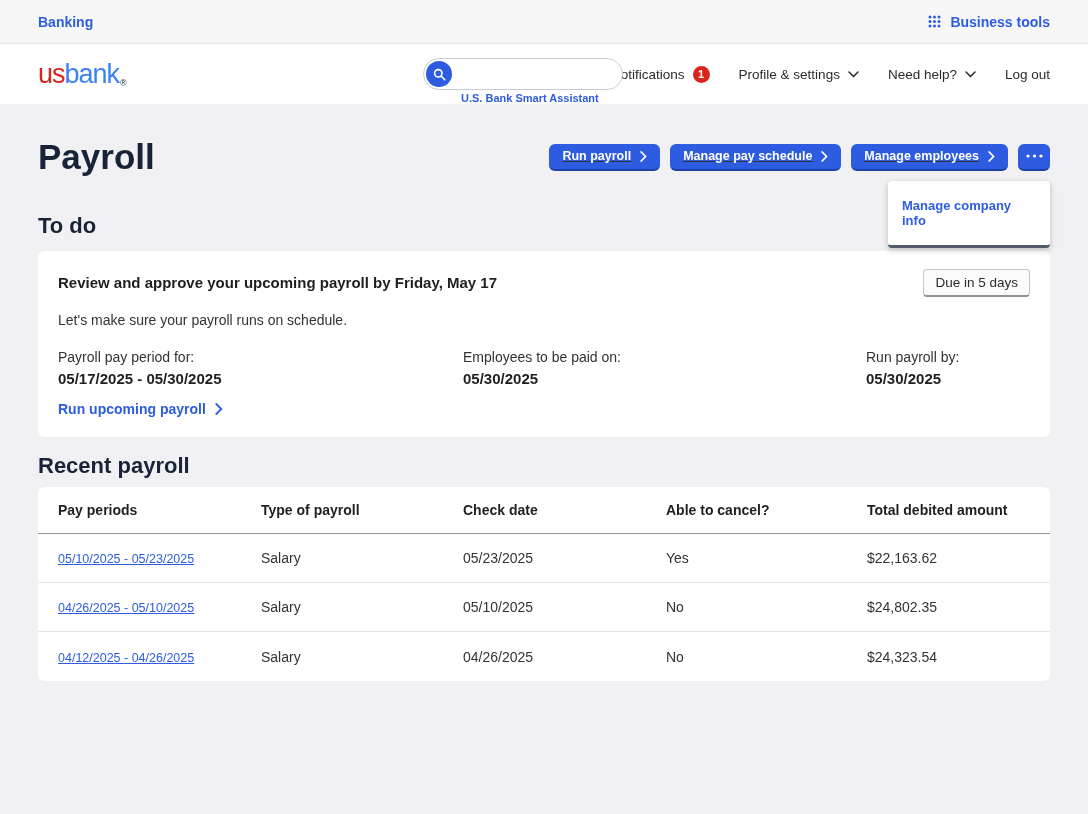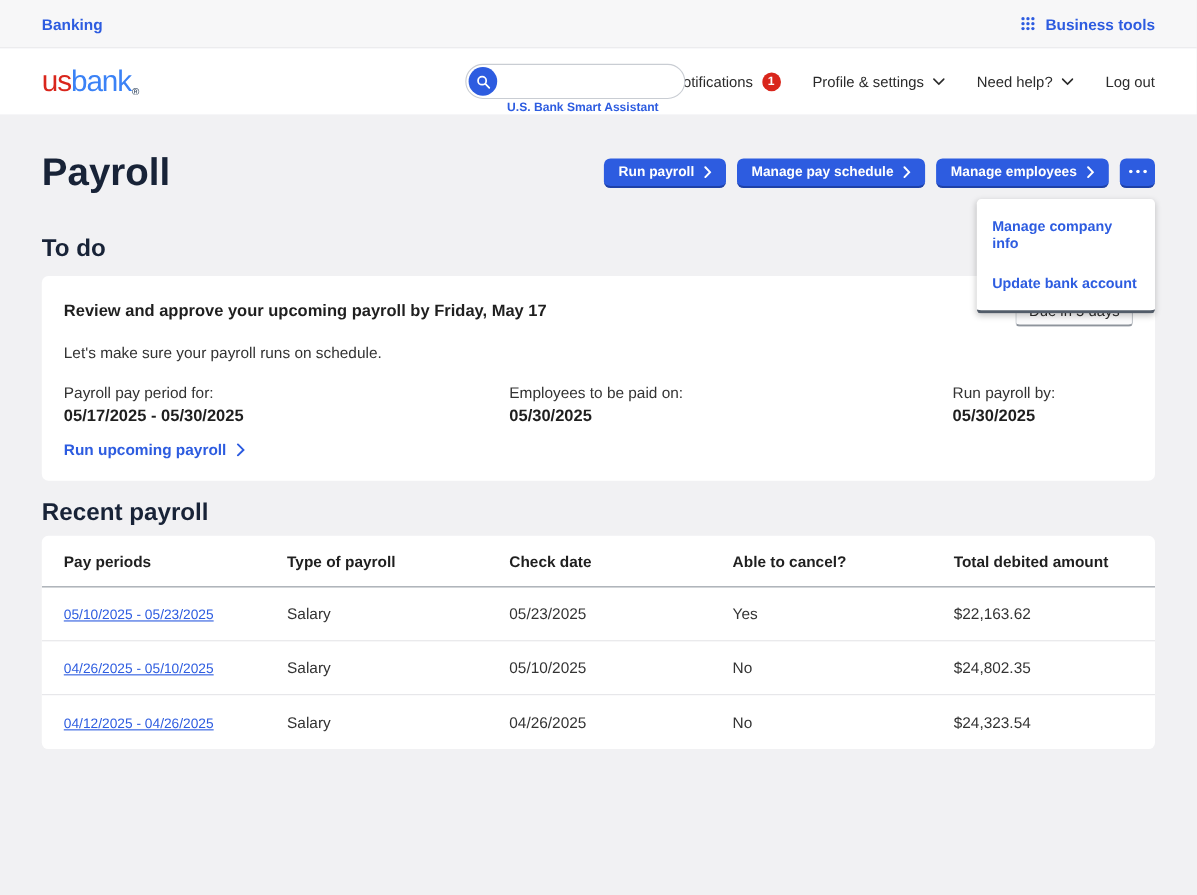--- a/index.html
+++ b/index.html
@@ -40,21 +40,21 @@
   .nav {
     height:40px; background:#fff; display:flex; align-items:center; gap:30px; padding:0 38px;
     border-bottom:1px solid #dcdce0; box-shadow:0 2px 3px rgba(0,0,0,0.06);
   }
   .nav-item { display:flex; align-items:center; gap:7px; font-size:13.5px; color:#2b2b2b; cursor:pointer; white-space:nowrap; }
 
   
   .main { padding:33px 38px 0; }
   .title-row { display:flex; align-items:center; justify-content:space-between; }
   h1 { font-size:35px; line-height:40px; font-weight:700; color:var(--heading); }
-  .actions { display:flex; align-items:center; gap:10px; position:relative; }
+  .actions { display:flex; align-items:center; gap:10px; position:relative;text-decoration:underline; }
   .btn {
     background:var(--blue); color:#fff; border:none; border-bottom:2px solid var(--blue-dark);
     height:27px; padding:0 13px; border-radius:6px; font-size:12.5px; font-weight:600;
     display:flex; align-items:center; gap:9px; cursor:pointer; font-family:inherit; white-space:nowrap;
   }
   .btn-more { width:32px; padding:0; justify-content:center; }
   .dropdown {
     position:absolute; top:37px; right:0; width:162px; background:#fff; border-radius:4px;
     box-shadow:0 2px 6px rgba(0,0,0,0.22); border-bottom:3px solid #525c69; padding:6px 0; z-index:20;margin-left:28px;
   }
@@ -199,21 +199,20 @@
             <svg width="17" height="4" viewBox="0 0 17 4" fill="#fff">
                 <circle cx="2" cy="2" r="1.6"></circle>
                 <circle cx="8.5" cy="2" r="1.6"></circle>
                 <circle cx="15" cy="2" r="1.6"></circle>
               </svg>
           </span>
         </button>
 
         <div class="dropdown">
           <a class="dropdown-item">Manage company info</a>
-          <a class="dropdown-item">Update bank account</a>
         </div>
       </div>
     </div>
 
     <h2 class="h2-todo">To do</h2>
 
     <div class="card todo-card">
       <div class="todo-head">
         <div class="todo-title">Review and approve your upcoming payroll by Friday, May 17</div>
         <div class="due-badge">Due in 5 days</div>

